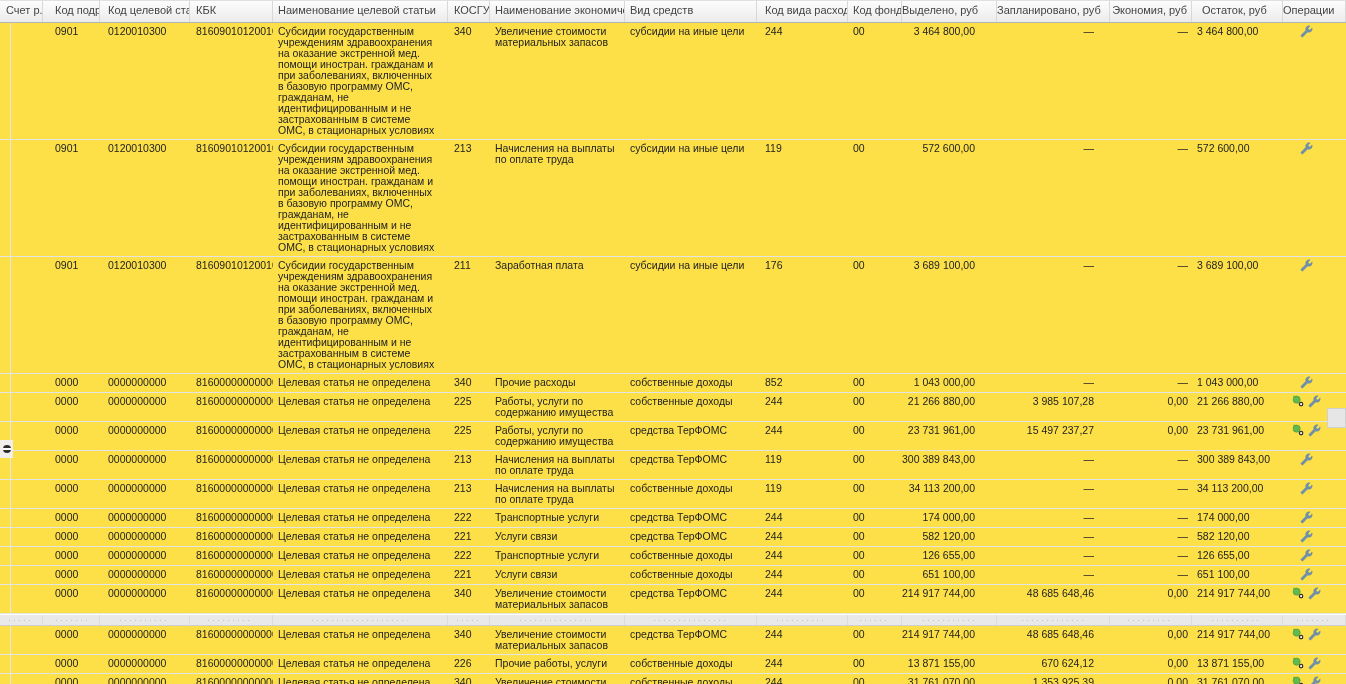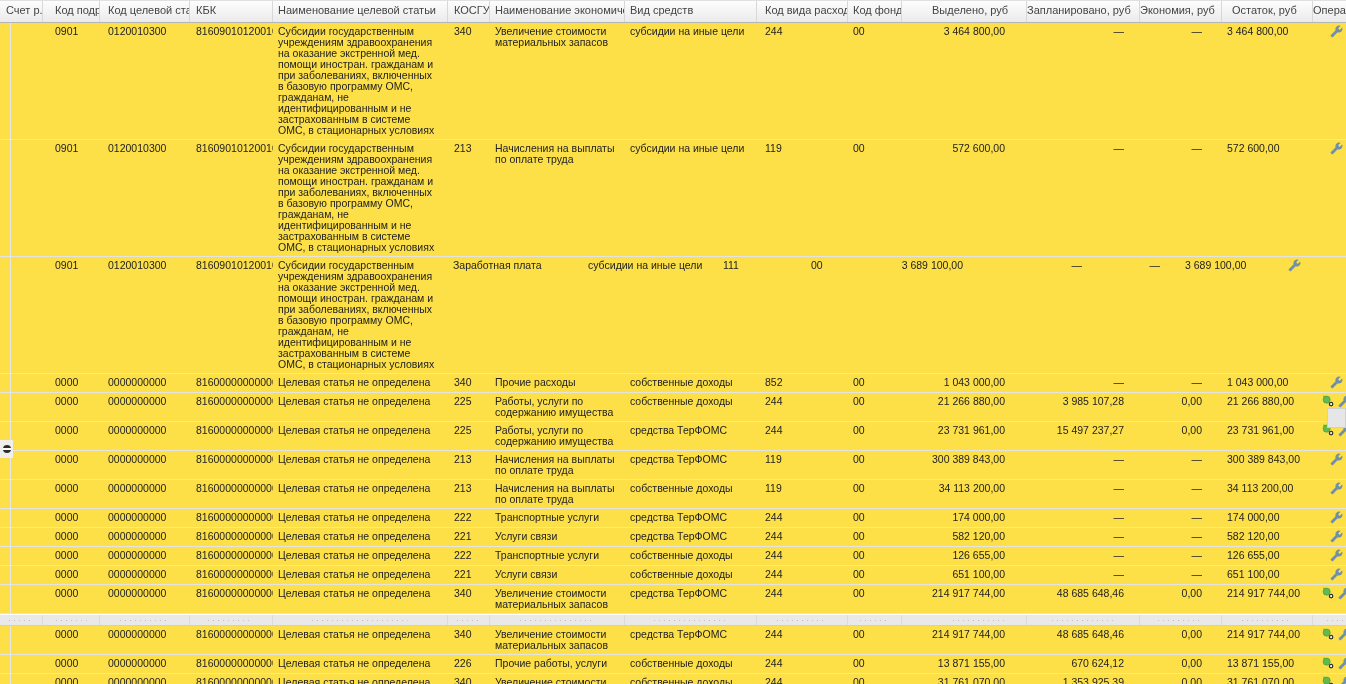--- a/index.html
+++ b/index.html
@@ -22,23 +22,23 @@
   .c-schet{width:43px;padding-left:6px;}
   .c-subdiv{width:57px;padding-left:12px;}
   .c-target_code{width:90px;padding-left:8px;}
   .c-kbk{width:83px;padding-left:6px;white-space:nowrap;}
   .c-target_name{width:175px;padding-left:5px;padding-right:8px;}
   .c-kosgu{width:42px;padding-left:6px;}
   .c-econ_name{width:135px;padding-left:5px;padding-right:6px;}
   .c-fund_type{width:132px;padding-left:5px;}
   .c-expense_code{width:91px;padding-left:8px;}
   .c-fund_code{width:54px;padding-left:5px;}
-  .c-allocated{width:95px;text-align:right;padding-right:22px;margin-left:30px;}
+  .c-allocated{width:95px;text-align:right;padding-right:22px;}
   .c-planned{width:113px;text-align:right;padding-right:16px;}
-  .c-savings{width:82px;text-align:right;padding-right:20px;}
+  .c-savings{width:82px;text-align:right;padding-right:4px;}
   .c-balance{width:91px;padding-left:5px;}
   .c-ops{width:63px;}
   .row .c-ops{display:flex;align-items:flex-start;justify-content:center;
               gap:3px;padding-right:16px;padding-top:2px;}
   .header-row .c-ops{text-align:left;padding-right:7px;}
   .header-row .c-allocated,.header-row .c-planned,.header-row .c-savings{text-align:right;}
   .header-row .c-balance{padding-left:10px;}
   .op-icon{display:inline-block;width:13px;height:13px;cursor:pointer;}
   .op-icon svg{display:block;}
   
@@ -127,23 +127,24 @@
             </svg>
           </span>
         </div>
       </div>
       <div class="row">
         <div class="cell c-schet"></div>
         <div class="cell c-subdiv">0901</div>
         <div class="cell c-target_code">0120010300</div>
         <div class="cell c-kbk">816090101200103...</div>
         <div class="cell c-target_name">Субсидии государственным учреждениям здравоохранения на оказание экстренной мед. помощи иностран. гражданам и при заболеваниях, включенных в базовую программу ОМС, гражданам, не идентифицированным и не застрахованным в системе ОМС, в стационарных условиях</div>
+        <div class="cell c-kosgu">211</div>
         <div class="cell c-econ_name">Заработная плата</div>
         <div class="cell c-fund_type">субсидии на иные цели</div>
-        <div class="cell c-expense_code">111</div>
+        <div class="cell c-expense_code">176</div>
         <div class="cell c-fund_code">00</div>
         <div class="cell c-allocated">3 689 100,00</div>
         <div class="cell c-planned">—</div>
         <div class="cell c-savings">—</div>
         <div class="cell c-balance">3 689 100,00</div>
         <div class="cell c-ops">
           <span class="op-icon">
             <svg width="13" height="13" viewBox="0 0 24 24">
               <g transform="translate(24,0) scale(-1,1)">
                 <path fill="#708fa8" d="M22.7 19l-9.1-9.1c.9-2.3.4-5-1.5-6.9-2-2-5-2.4-7.4-1.3L9 6 6 9 1.6 4.7C.4 7.1.9 10.1 2.9 12.1c1.9 1.9 4.6 2.4 6.9 1.5l9.1 9.1c.4.4 1 .4 1.4 0l2.3-2.3c.5-.4.5-1.1.1-1.4z"></path>

